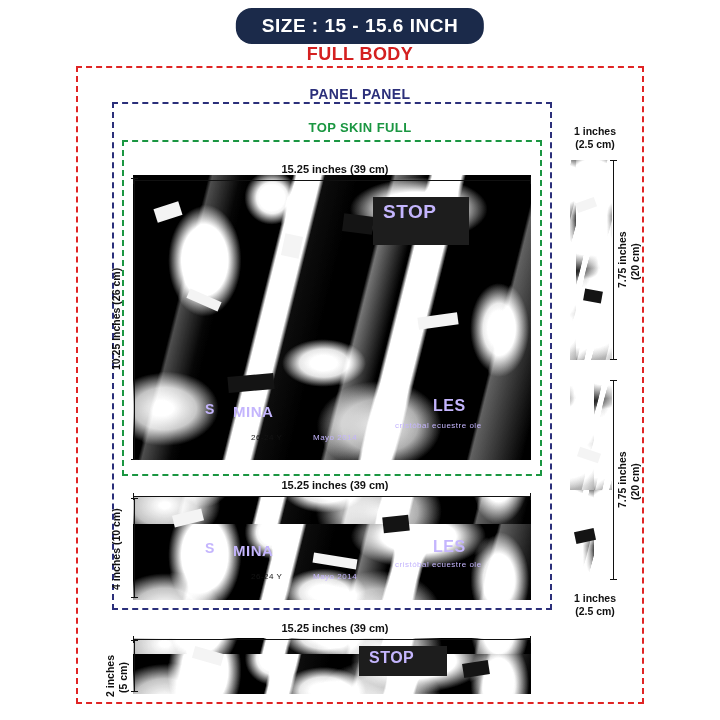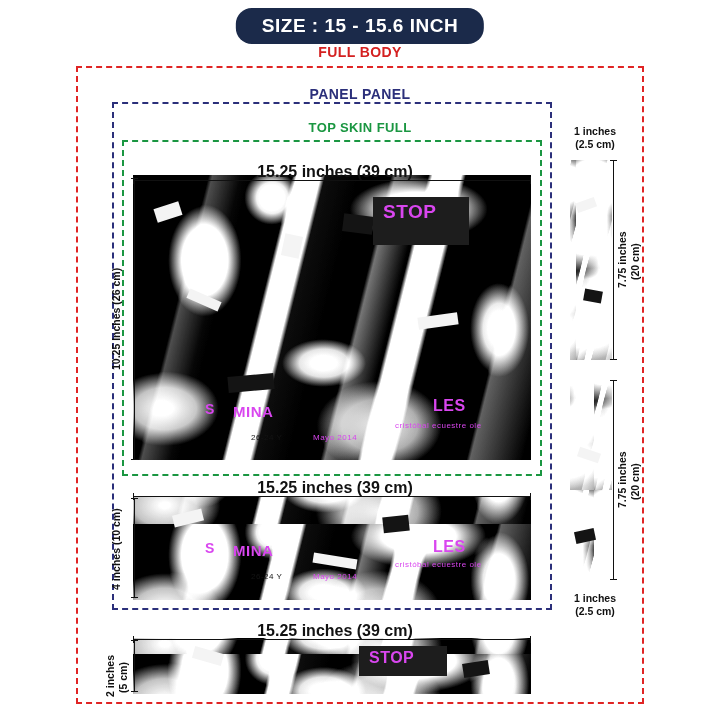--- a/index.html
+++ b/index.html
@@ -29,21 +29,21 @@
     font-weight: bold;
     letter-spacing: 0.5px;
     white-space: nowrap;
   }
   .full-body-label {
     position: absolute;
     left: 50%;
     transform: translateX(-50%);
     top: 44px;
     color: #d42020;
-    font-size: 14px;
+    font-size: 18px;
     font-weight: bold;
     letter-spacing: 0.4px;
   }
   .full-panel-label {
     position: absolute;
     left: 50%;
     transform: translateX(-50%);
     top: 86px;
     color: #2b2f7a;
     font-size: 14px;
@@ -123,36 +123,36 @@
     filter: grayscale(100%) contrast(142%);
   }
   .speck {
     position: absolute;
     background: #f4f4f4;
   }
   .speck.dark { background: #141414; }
 
   .art-text {
     position: absolute;
-    color: #d946ef;
+    color: #c4b5fd;
     font-family: "Liberation Sans", sans-serif;
     font-weight: bold;
     letter-spacing: 0.5px;
     white-space: nowrap;
   }
   .art-text.dark { color: #141414; }
   .stop-box {
     position: absolute;
     background: #1d1d1d;
   }
 
   
   .dim-h {
     position: absolute;
-    font-size: 16px;
+    font-size: 11px;
     font-weight: bold;
     color: #111111;
     white-space: nowrap;
     text-align: center;
   }
   .dim-v {
     position: absolute;
     font-size: 10.5px;
     font-weight: bold;
     color: #111111;

